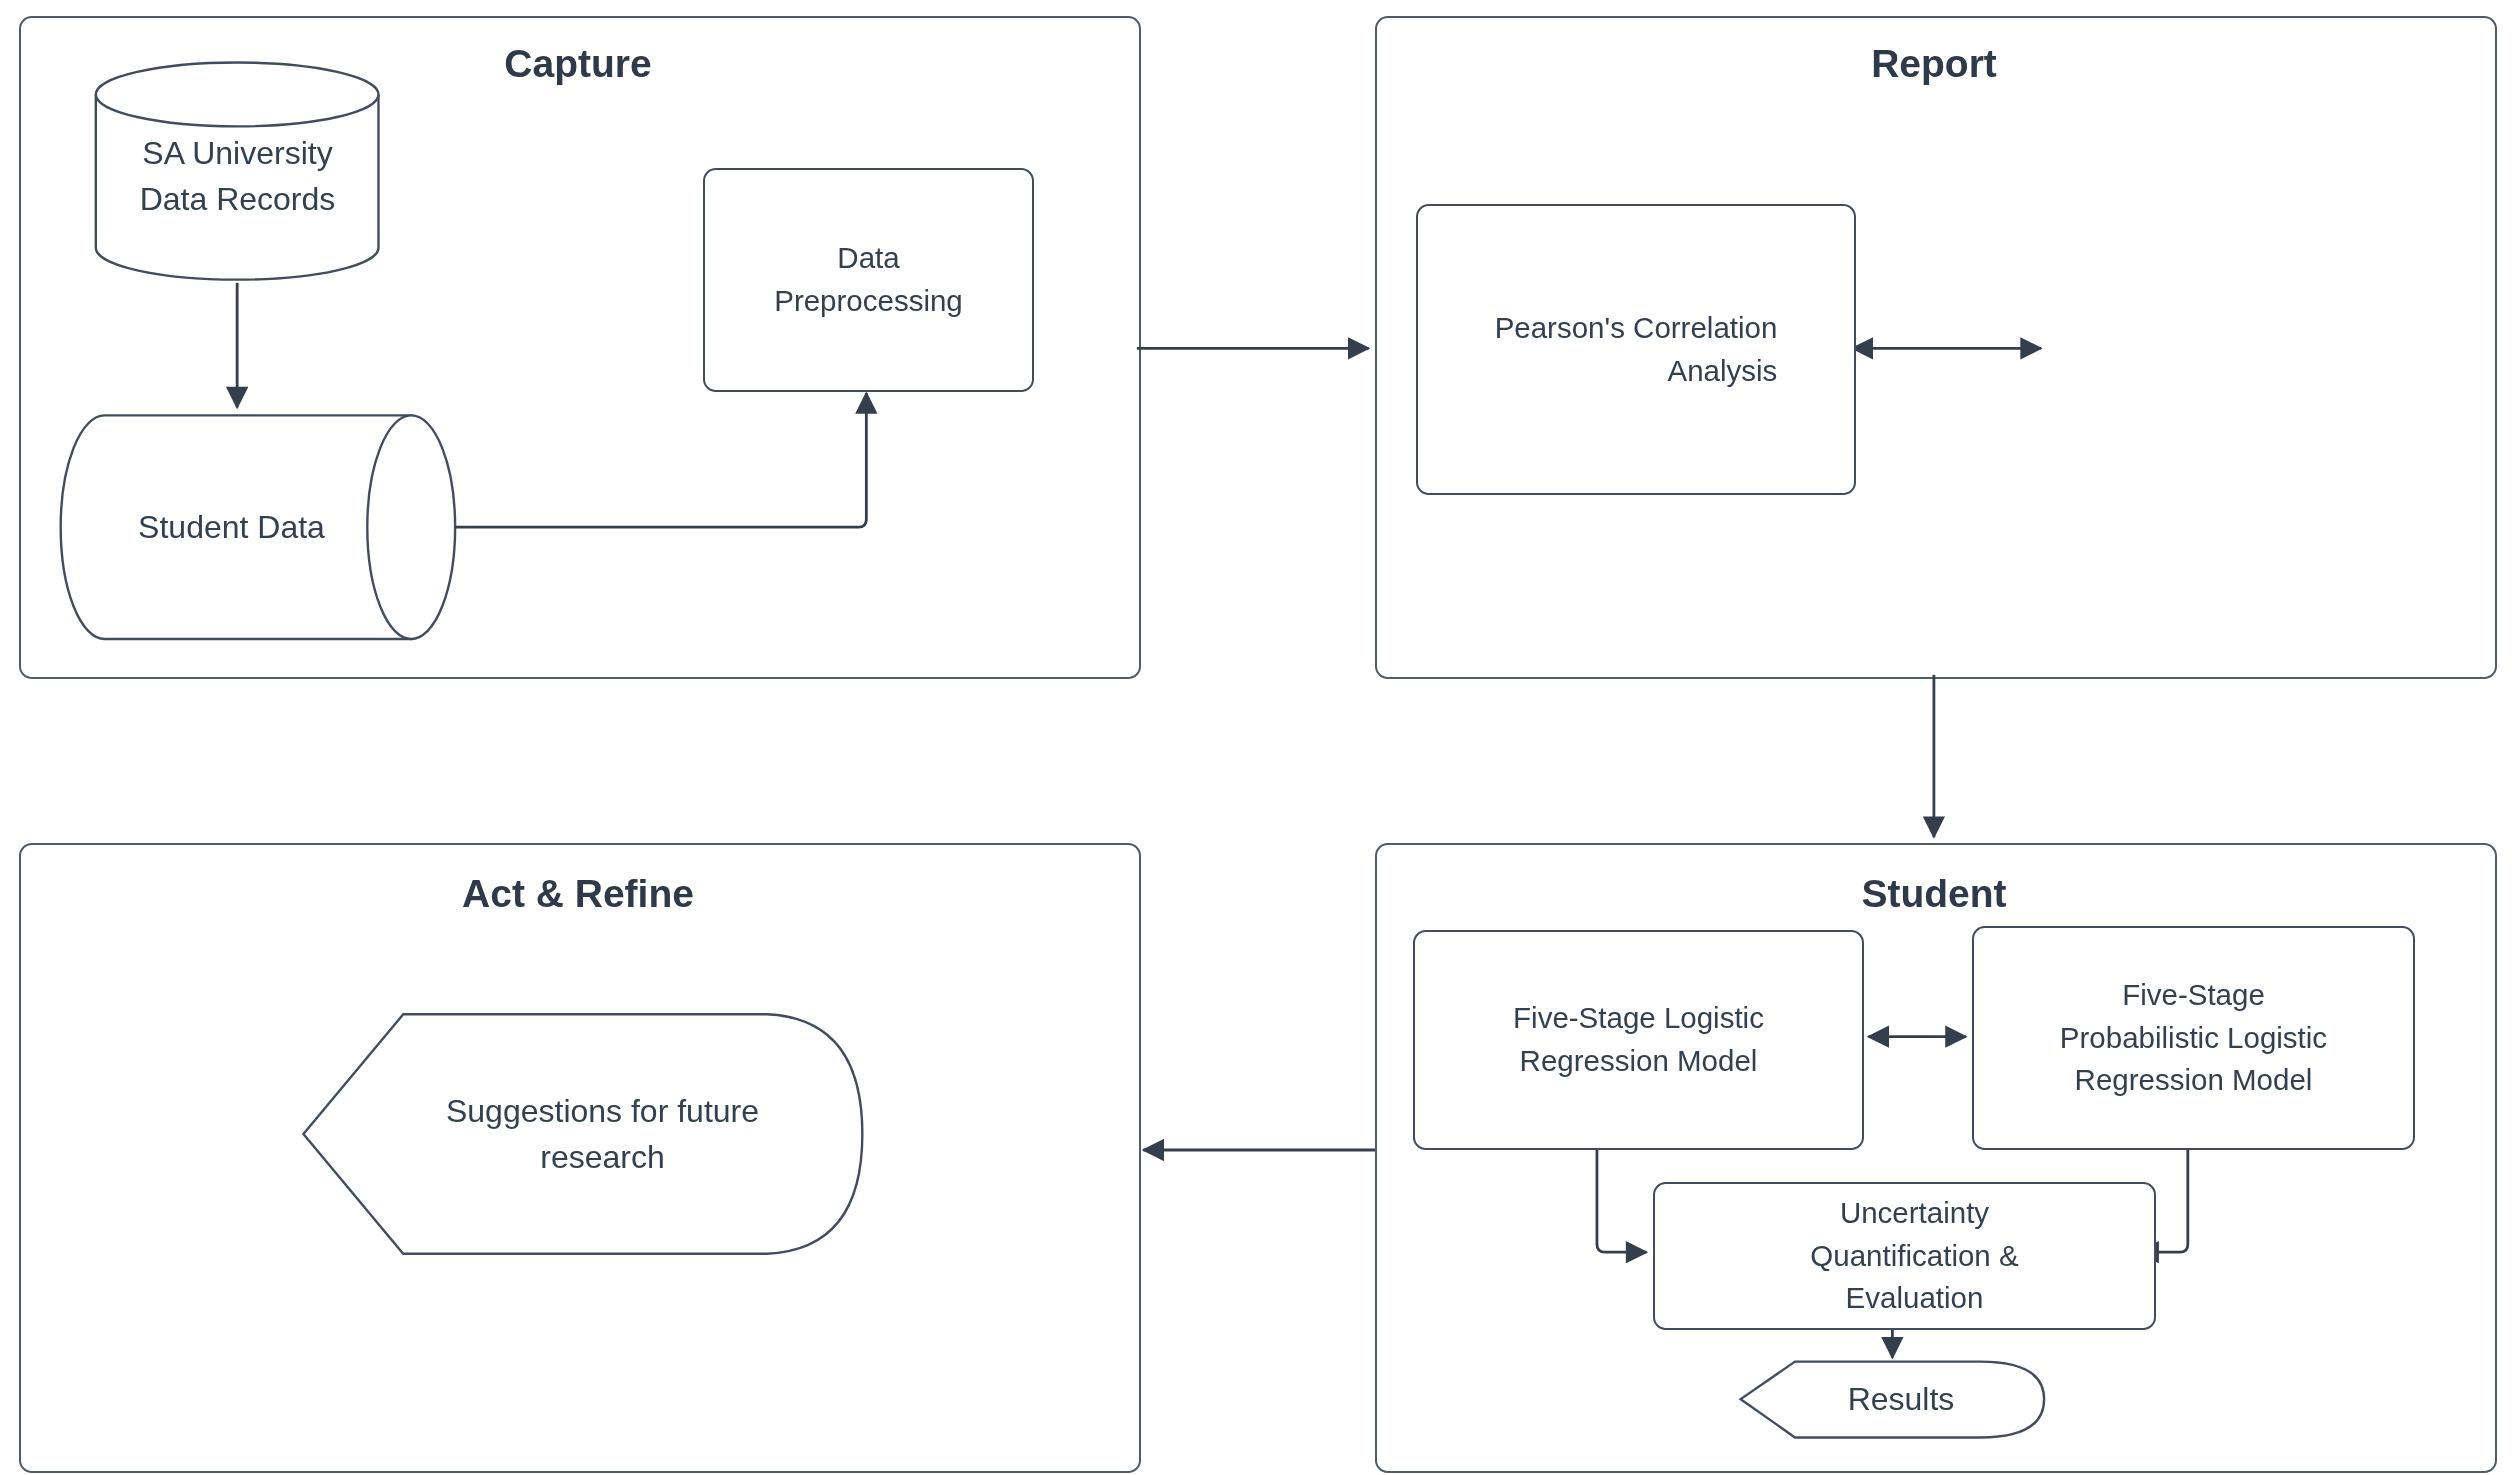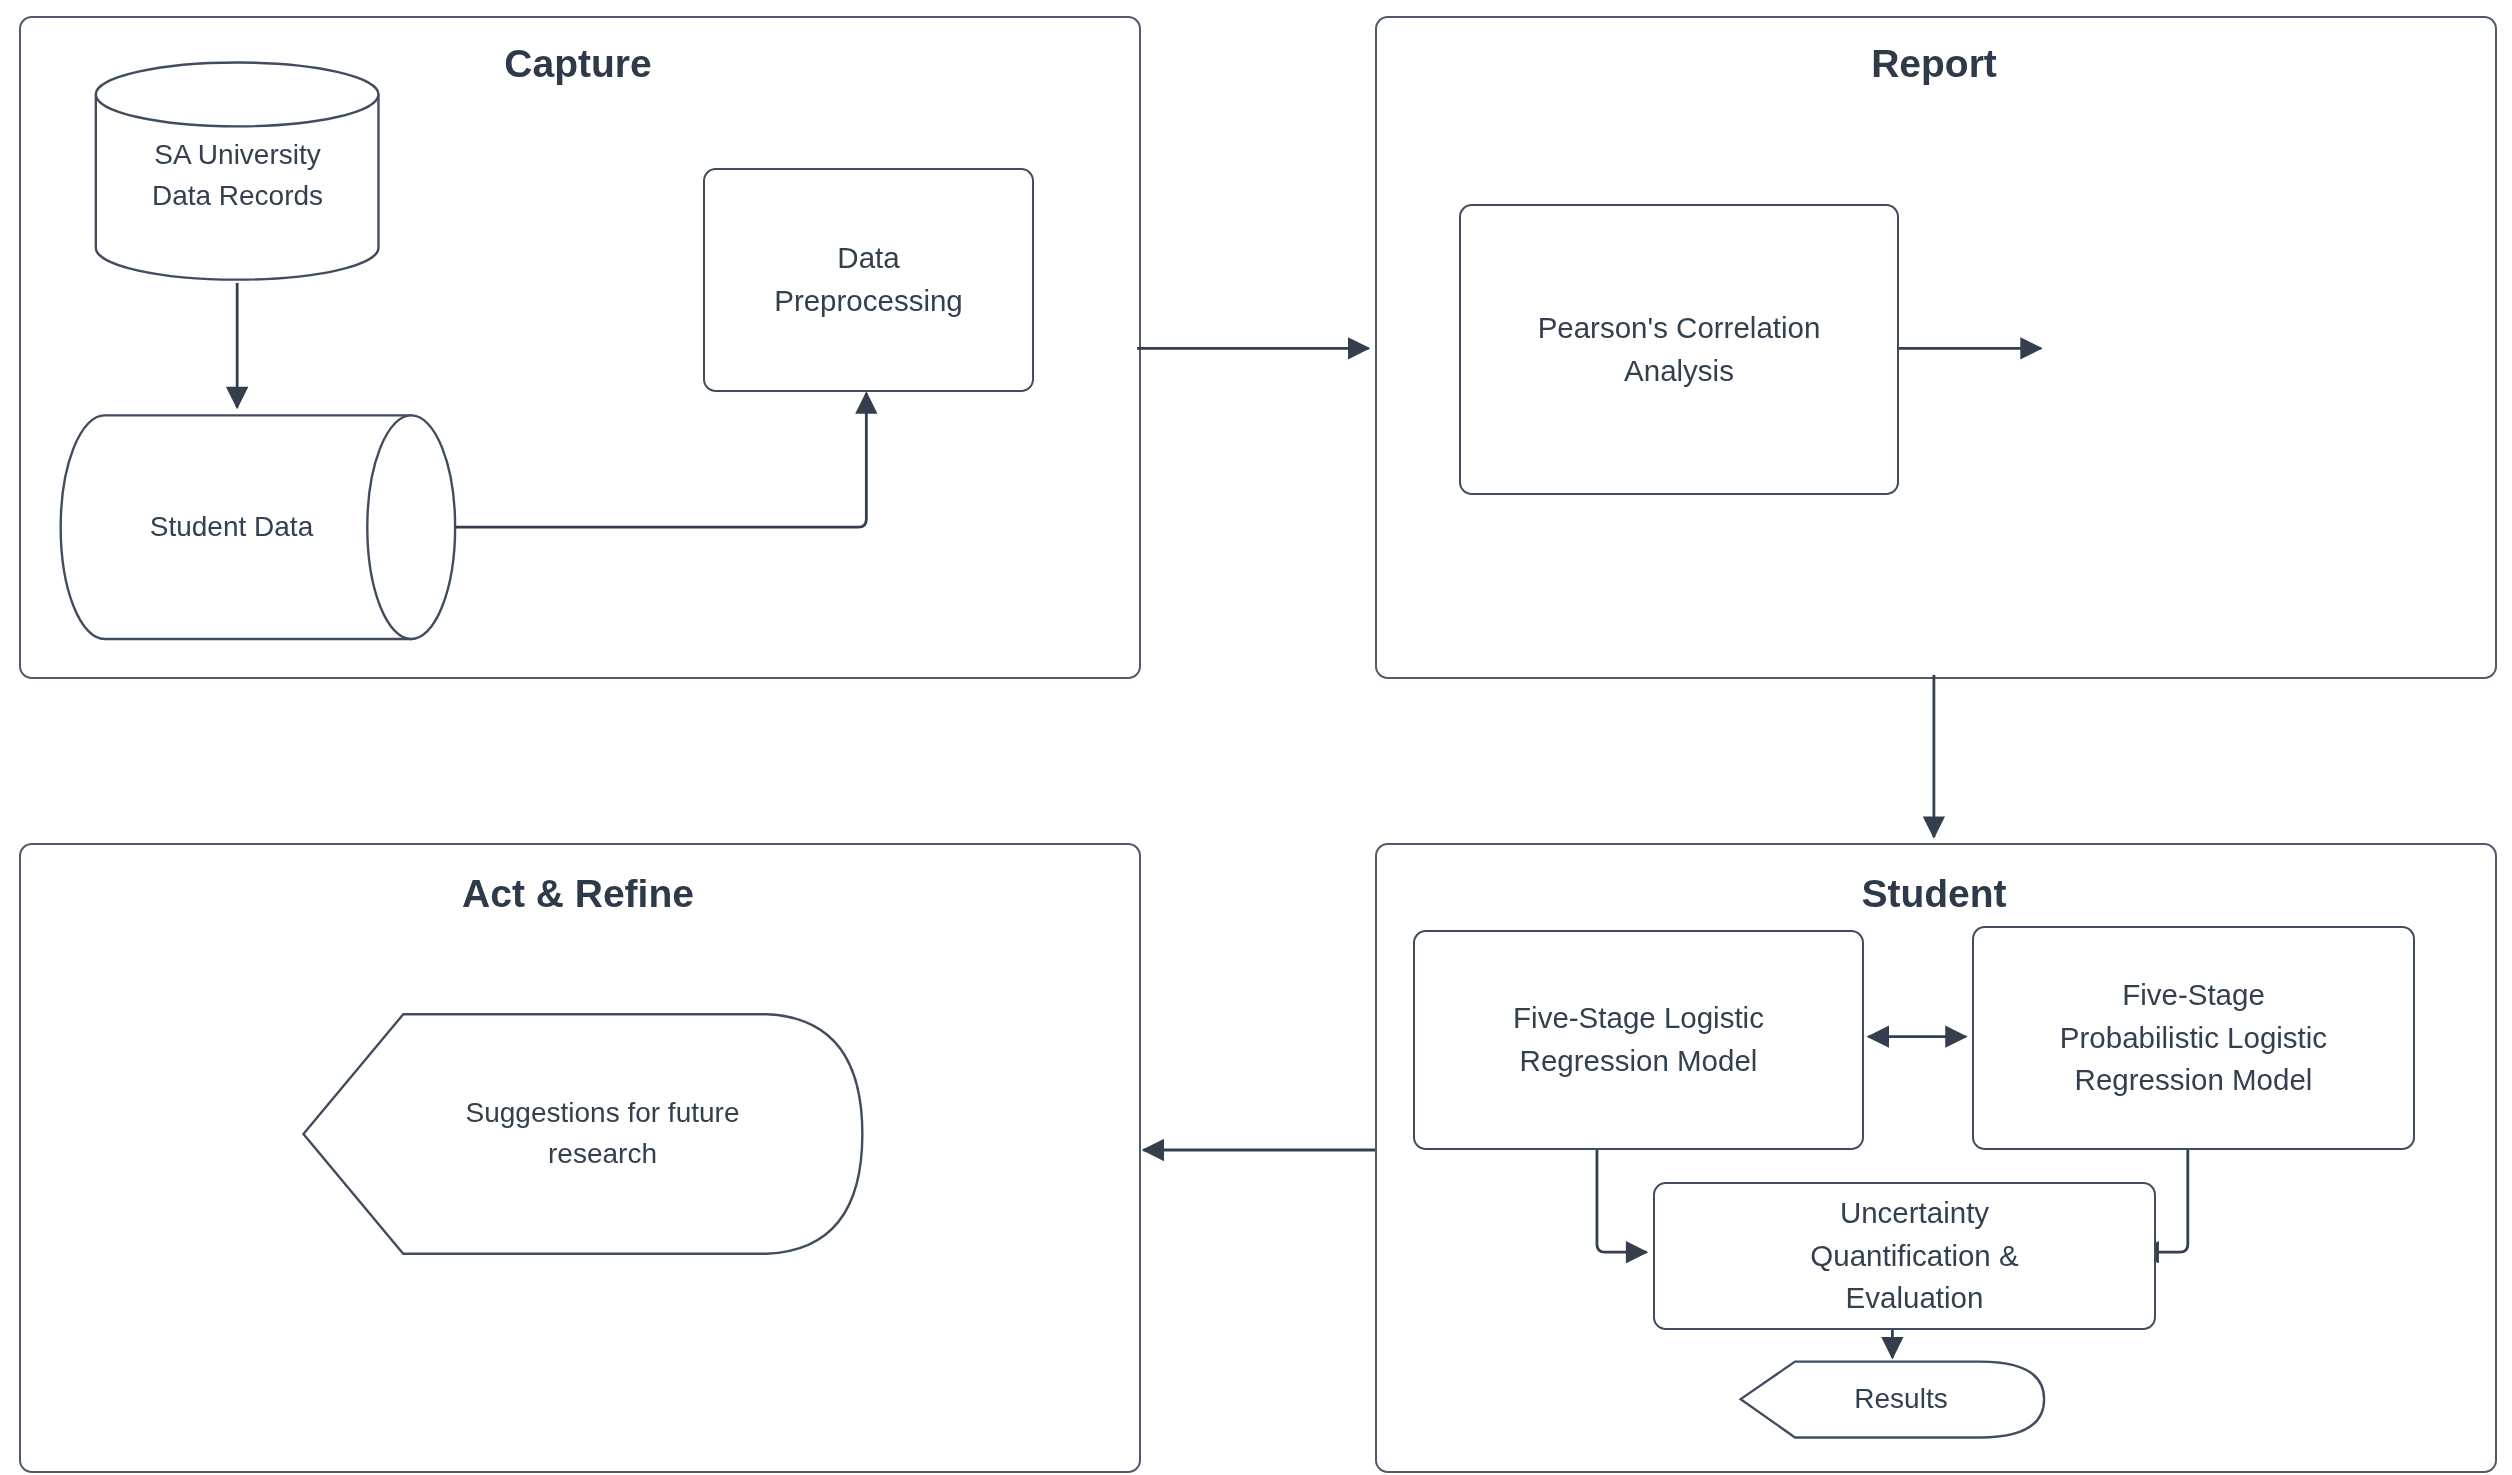--- a/index.html
+++ b/index.html
@@ -14,21 +14,21 @@
     position:absolute;transform:translateX(-50%);
     font-size:39px;font-weight:bold;color:#2e3a4a;white-space:nowrap;
   }
   .node{
     position:absolute;border:2.4px solid #414d5f;border-radius:12.8px;background:#ffffff;
     display:flex;align-items:center;justify-content:center;text-align:center;
     font-size:29.5px;line-height:1.45;white-space:pre-line;color:#33404f;
   }
   .shape-label{
     position:absolute;display:flex;align-items:center;justify-content:center;text-align:center;
-    font-size:28px;line-height:1.45;white-space:pre-line;color:#33404f;pointer-events:none;
+    font-size:32px;line-height:1.45;white-space:pre-line;color:#33404f;pointer-events:none;
   }
   svg.layer{position:absolute;left:0;top:0;width:2512px;height:1476px;}
   svg .shape{fill:#ffffff;stroke:#414d5f;stroke-width:3;}
   svg .edge{fill:none;stroke:#343e4d;stroke-width:3.5;}
 </style>
 </head>
 <body>
 
 <div class="canvas">
 
@@ -70,21 +70,21 @@
     <path class="edge" d="M2422,845 L2422,1048" marker-end="url(#arrow)"></path>
     <path class="edge" d="M2340,1298 L2462,1298" marker-start="url(#arrow)" marker-end="url(#arrow)"></path>
     <path class="edge" d="M2000,1435 L2000,1558 Q2000,1568 2010,1568 L2062,1568" marker-end="url(#arrow)"></path>
     <path class="edge" d="M2740,1435 L2740,1558 Q2740,1568 2730,1568 L2678,1568" marker-end="url(#arrow)"></path>
     <path class="edge" d="M2370,1660 L2370,1700" marker-end="url(#arrow)"></path>
     <path class="edge" d="M1722,1440 L1432,1440" marker-end="url(#arrow)"></path>
   </svg>
 
   <div class="node" style="left:703px;top:168px;width:327px;height:220px;">Data
 Preprocessing</div>
-  <div class="node" style="left:1459px;top:204px;width:436px;height:287px;">Pearson's Correlation
+  <div class="node" style="left:1416px;top:204px;width:436px;height:287px;text-align:right;">Pearson's Correlation
 Analysis</div>
   <div class="node" style="left:1413px;top:930px;width:447px;height:216px;">Five-Stage Logistic
 Regression Model</div>
   <div class="node" style="left:1972px;top:926px;width:439px;height:220px;">Five-Stage
 Probabilistic Logistic
 Regression Model</div>
   <div class="node" style="left:1653px;top:1182px;width:479px;height:144px;padding-left:20px;">Uncertainty
 Quantification &amp;
 Evaluation</div>
 

